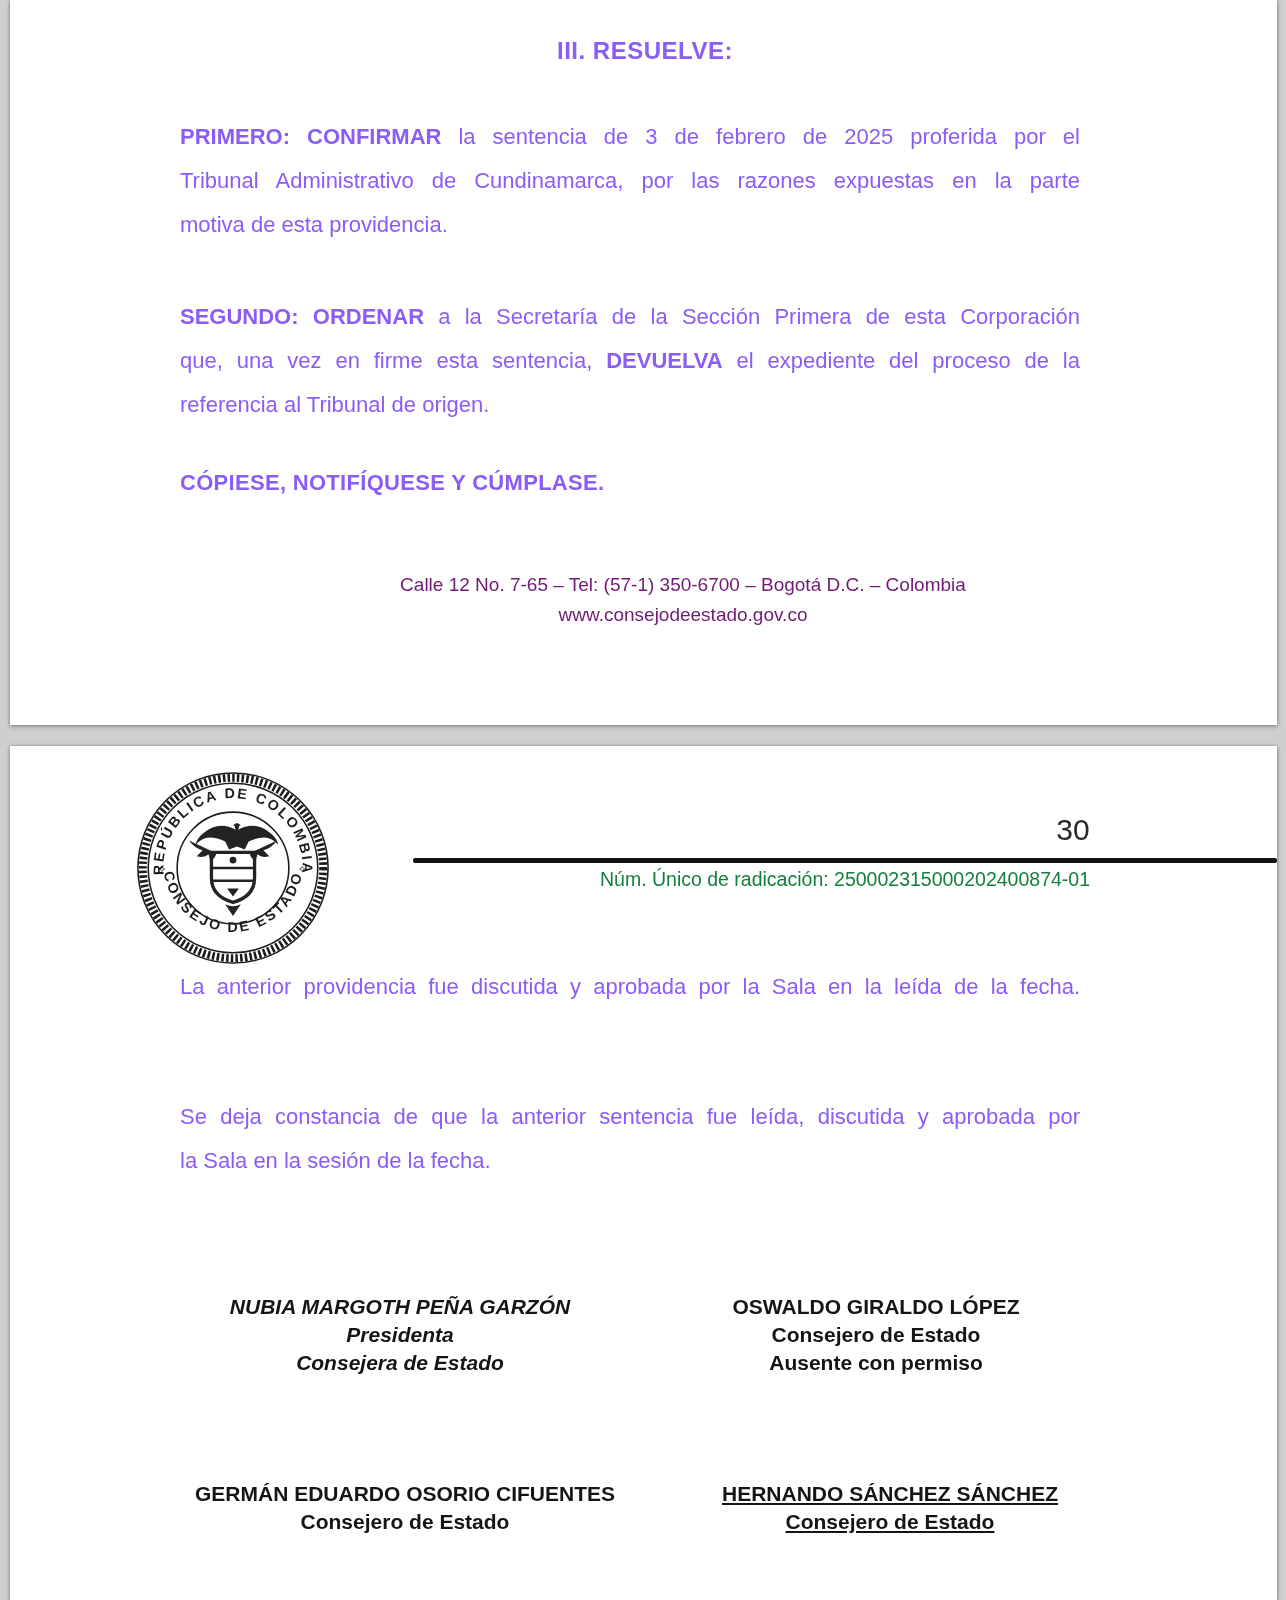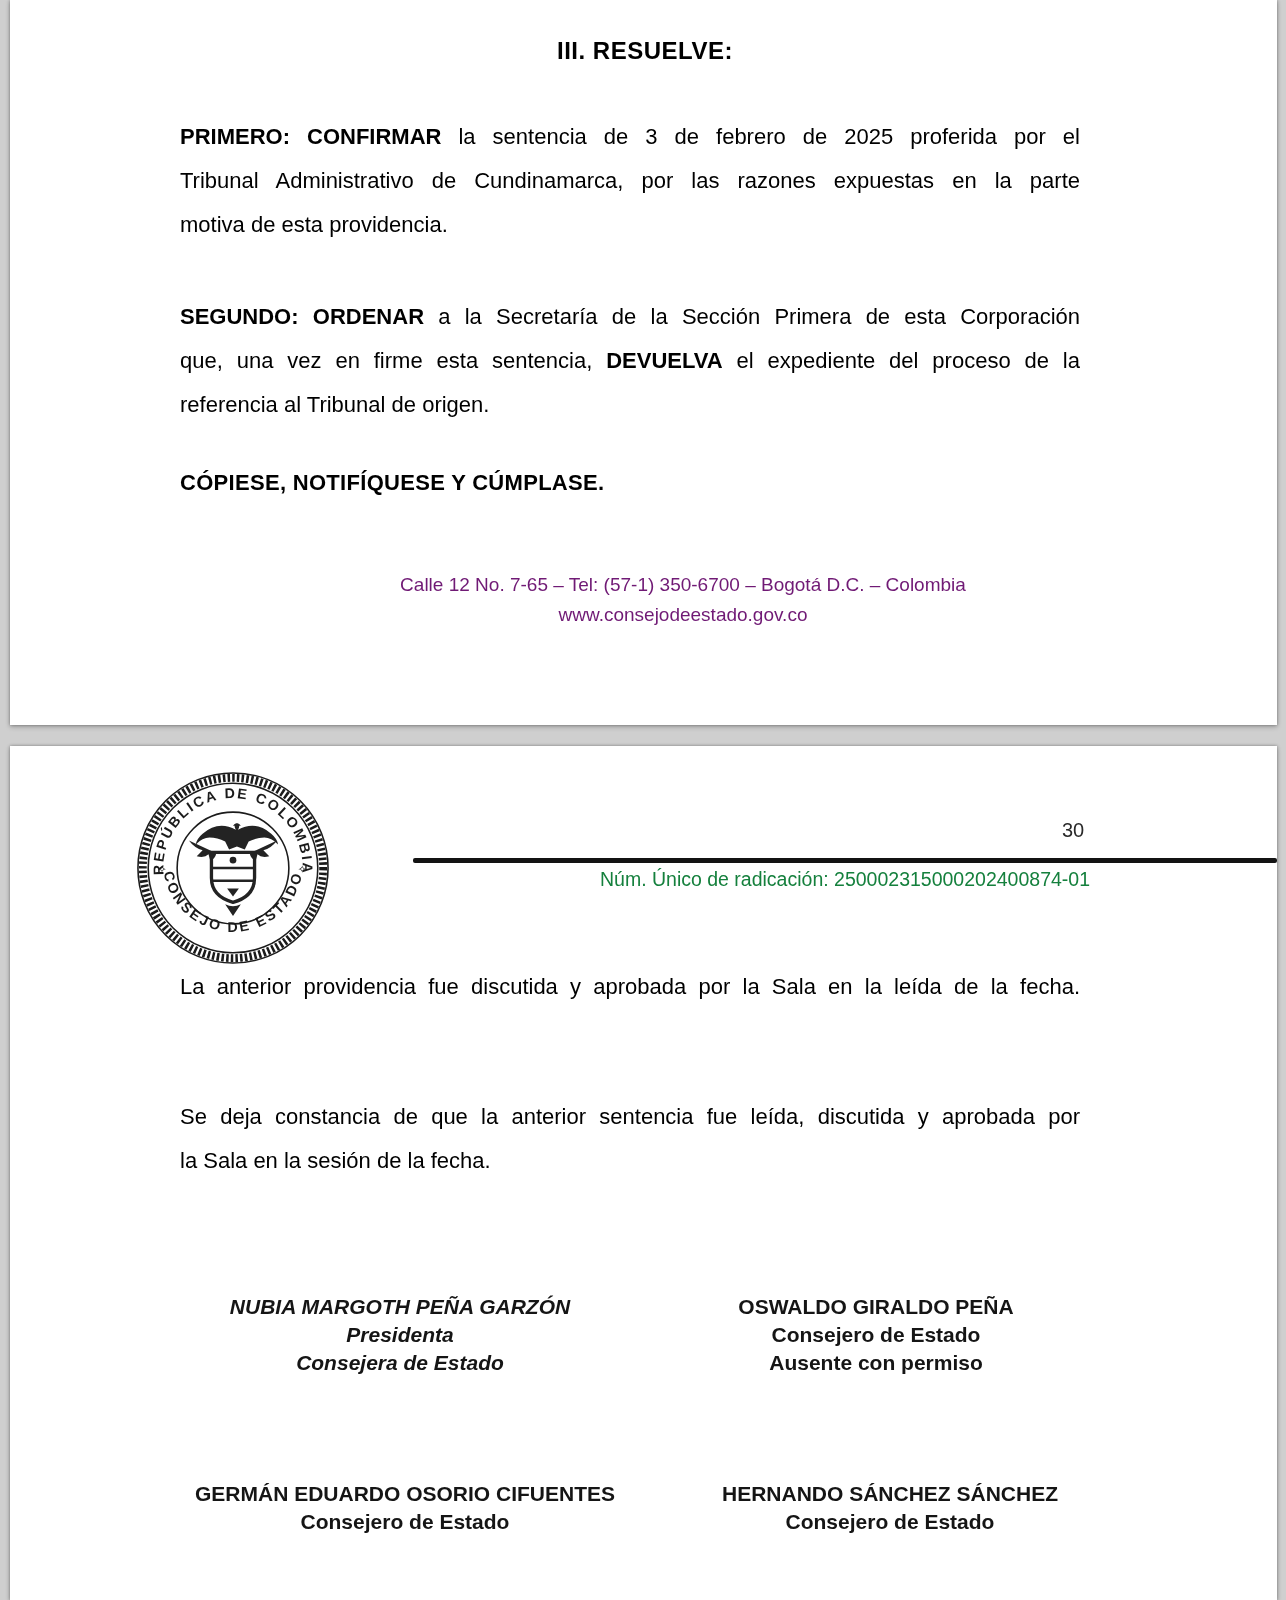--- a/index.html
+++ b/index.html
@@ -11,42 +11,42 @@
     overflow:hidden;
   }
   .page{
     position:absolute;left:10px;width:1267px;background:#ffffff;
     box-shadow:0 0 3px rgba(0,0,0,.35), 0 2px 5px rgba(0,0,0,.22);
   }
   #page1{top:0;height:725px;}
   #page2{top:746px;height:854px;}
 
   .abs{position:absolute;}
-  .doc-text{font-size:22px;line-height:44px;color:#000000;}
+  .doc-text{font-size:22px;line-height:44px;color:#8b5cf6;}
   .just{text-align:justify;text-align-last:justify;}
 
   #heading{left:170px;top:29px;width:930px;font-size:24px;font-weight:bold;line-height:44px;text-align:center;letter-spacing:.5px;}
   #para-primero{left:170px;top:115px;width:900px;}
   #para-segundo{left:170px;top:295px;width:900px;}
   #closing{left:170px;top:461px;width:900px;font-weight:bold;letter-spacing:.3px;}
   #footer{left:220px;top:570px;width:906px;text-align:center;font-size:19px;line-height:30px;color:#701a75;}
 
   #seal{left:125px;top:24px;width:196px;height:196px;}
-  #page-number{left:1003px;top:70px;width:120px;text-align:center;font-size:20px;line-height:28px;color:#2a2a2a;}
+  #page-number{left:1003px;top:70px;width:120px;text-align:center;font-size:30px;line-height:28px;color:#2a2a2a;}
   #header-rule{left:403px;top:112px;width:864px;height:5px;background:#131313;border-radius:2px;}
   #radicacion{left:403px;top:120px;width:864px;text-align:center;font-size:19.5px;line-height:26px;color:#15803d;}
 
   #body1{left:170px;top:219px;width:900px;}
   #body2{left:170px;top:349px;width:900px;}
 
   .sig-cell{position:absolute;text-align:center;font-size:21px;line-height:28px;font-weight:bold;color:#151515;}
   #sig-r1-left{left:150px;top:547px;width:480px;font-style:italic;}
   #sig-r1-right{left:636px;top:547px;width:460px;}
   #sig-r2-left{left:155px;top:734px;width:480px;}
-  #sig-r2-right{left:650px;top:734px;width:460px;}
+  #sig-r2-right{left:650px;top:734px;width:460px;text-decoration:underline;}
 
   svg text{font-family:"Liberation Sans", sans-serif;}
 </style>
 </head>
 <body>
 
 <div class="page" id="page1">
 
   <div class="abs doc-text" id="heading">
     <span>III. RESUELVE:</span>
@@ -129,21 +129,21 @@
     <div>la Sala en la sesión de la fecha.</div>
   </div>
 
   <div class="sig-cell" id="sig-r1-left">
     <div>NUBIA MARGOTH PEÑA GARZÓN</div>
     <div>Presidenta</div>
     <div>Consejera de Estado</div>
   </div>
 
   <div class="sig-cell" id="sig-r1-right">
-    <div>OSWALDO GIRALDO PEÑA</div>
+    <div>OSWALDO GIRALDO LÓPEZ</div>
     <div>Consejero de Estado</div>
     <div>Ausente con permiso</div>
   </div>
 
   <div class="sig-cell" id="sig-r2-left">
     <div>GERMÁN EDUARDO OSORIO CIFUENTES</div>
     <div>Consejero de Estado</div>
   </div>
 
   <div class="sig-cell" id="sig-r2-right">

